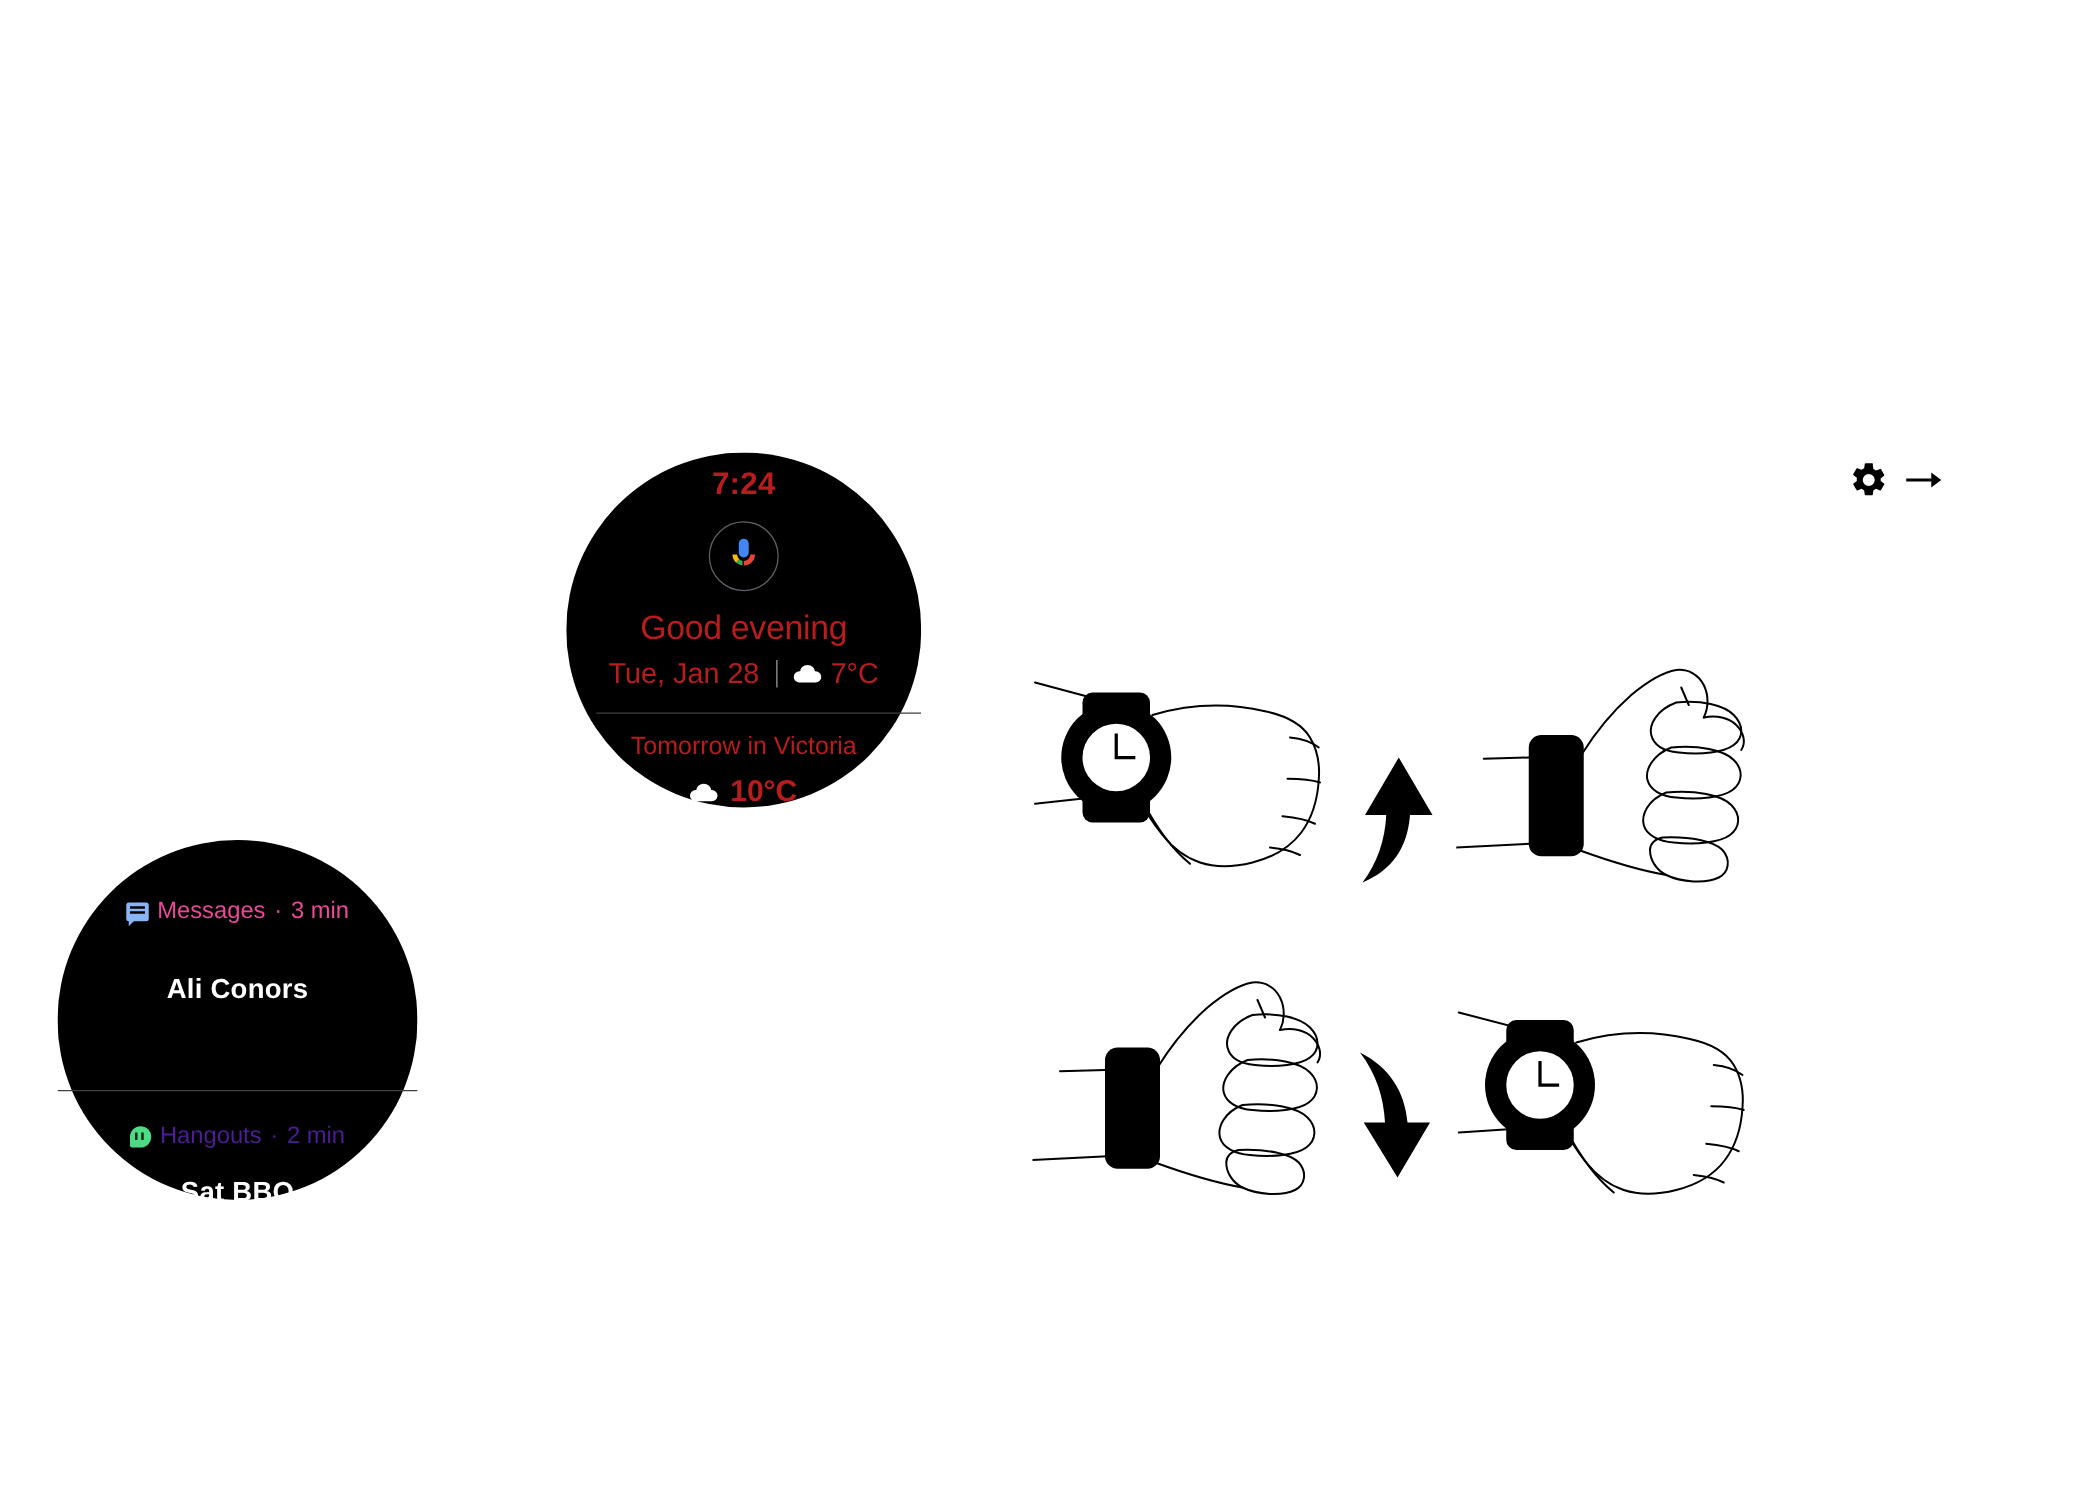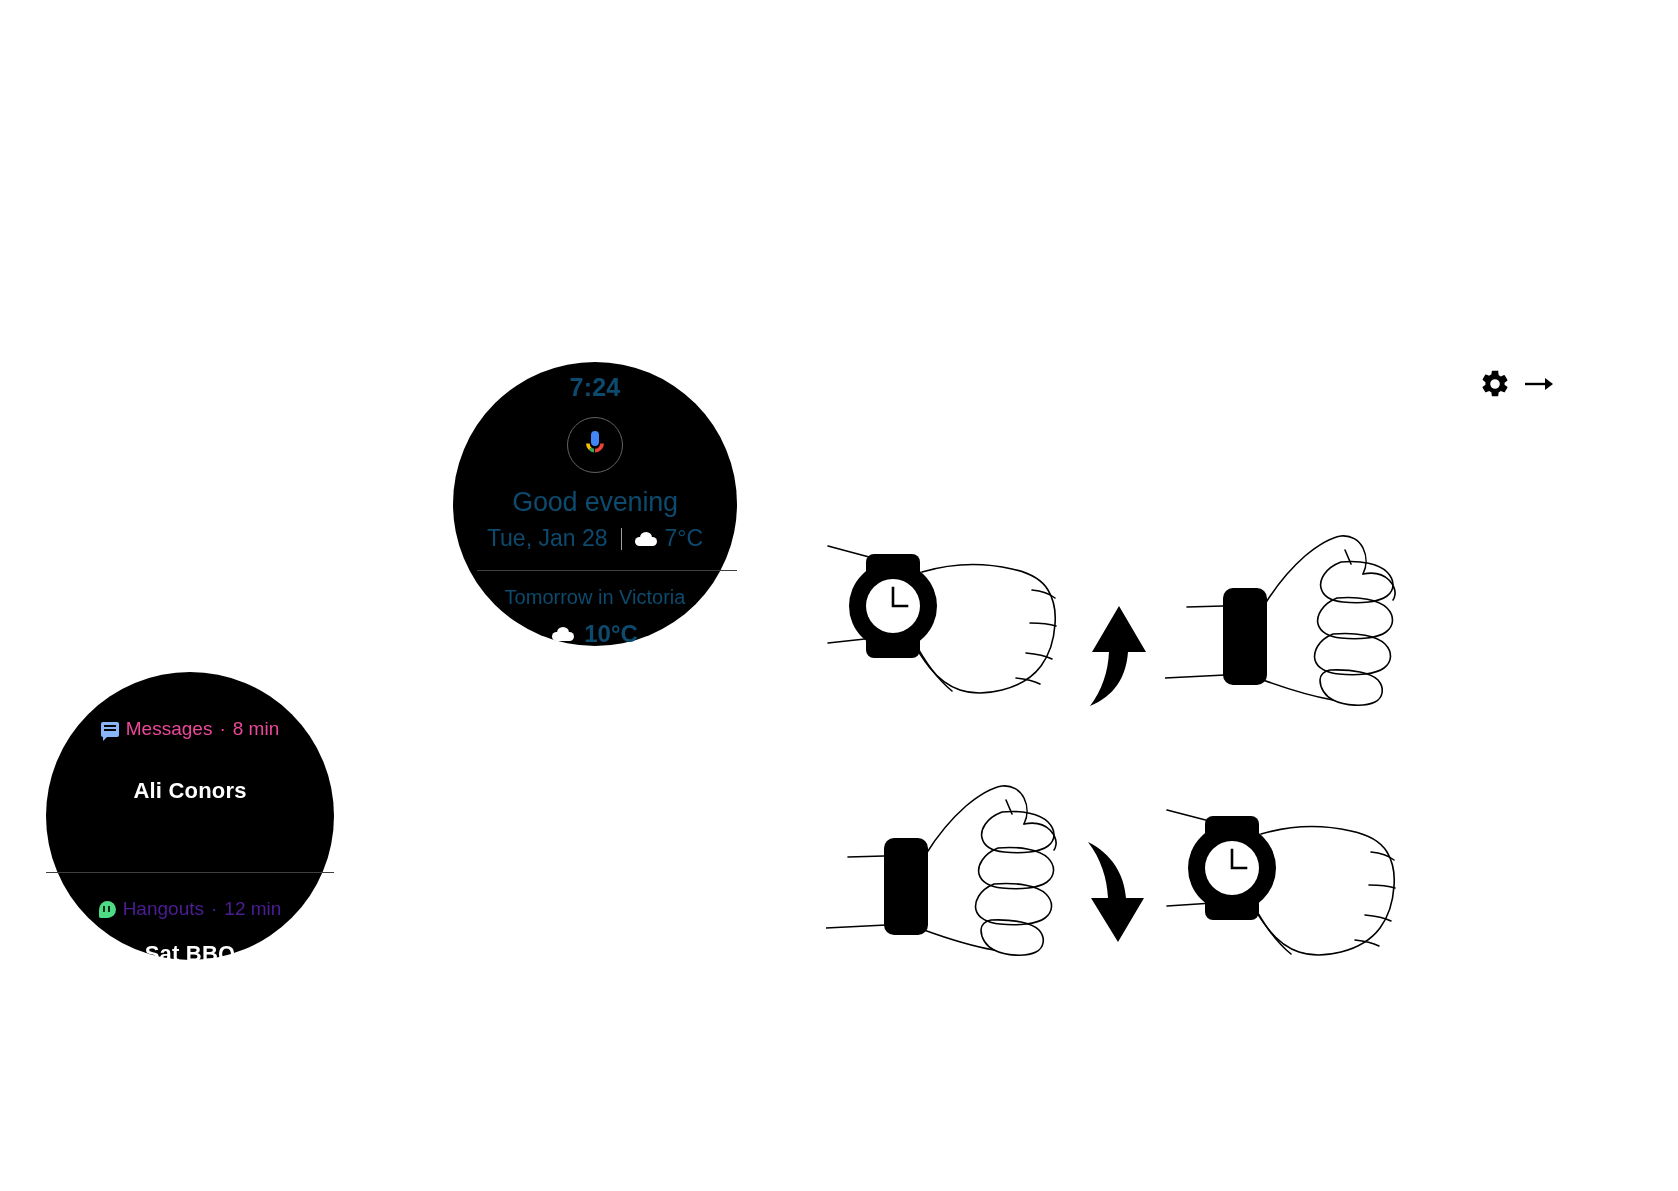--- a/index.html
+++ b/index.html
@@ -46,21 +46,21 @@
     top: 0;
     width: 284px;
     height: 284px;
   }
   .assistant-content {
     position: absolute;
     left: 0;
     top: 0;
     width: 284px;
     height: 286px;
-    color: #0c4a6e;
+    color: #b91c1c;
     text-align: center;
   }
   .aw-time {
     position: absolute;
     left: 0;
     right: 0;
     top: 11px;
     font-size: 25px;
     font-weight: 700;
     letter-spacing: 0.2px;
@@ -361,33 +361,33 @@
   </div>
 
   <div class="watch-screen" id="notif-watch">
     <div class="watch-disc"></div>
     <div class="notif-content">
 
       <div class="nf-app-row messages">
         <span class="msg-icon"></span>
         <span>Messages</span>
         <span>·</span>
-        <span>8 min</span>
+        <span>3 min</span>
       </div>
 
       <div class="nf-title one">Ali Conors</div>
 
 
       <div class="nf-divider"></div>
 
       <div class="nf-app-row hangouts">
         <span class="hang-icon"></span>
         <span>Hangouts</span>
         <span>·</span>
-        <span>12 min</span>
+        <span>2 min</span>
       </div>
 
       <div class="nf-title two">Sat BBQ</div>
 
     </div>
   </div>
 
   <div id="settings-row">
     <span class="gear-wrap">
       <svg width="32" height="32" viewBox="0 0 24 24" aria-hidden="true">

